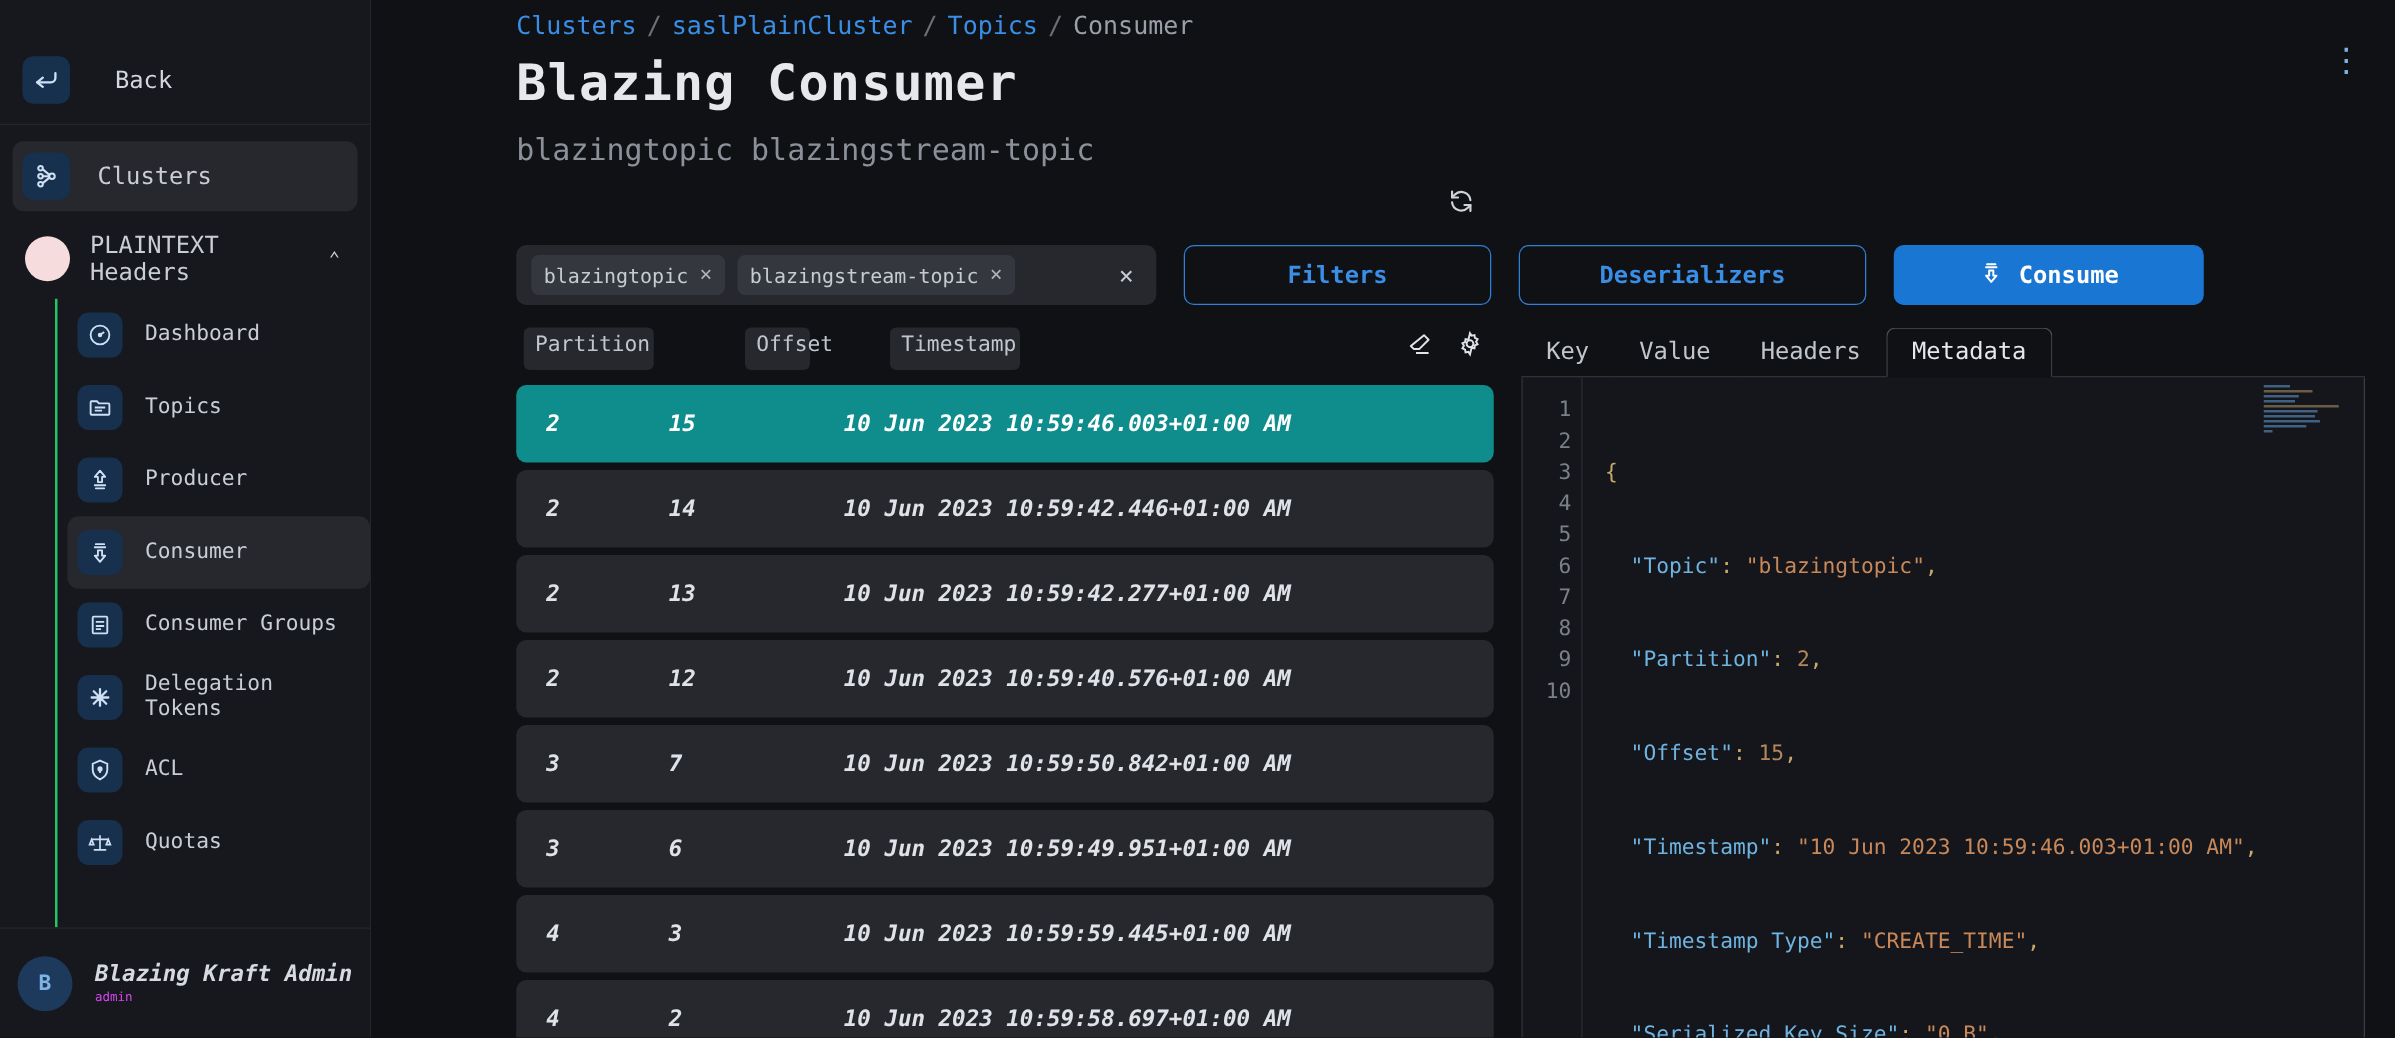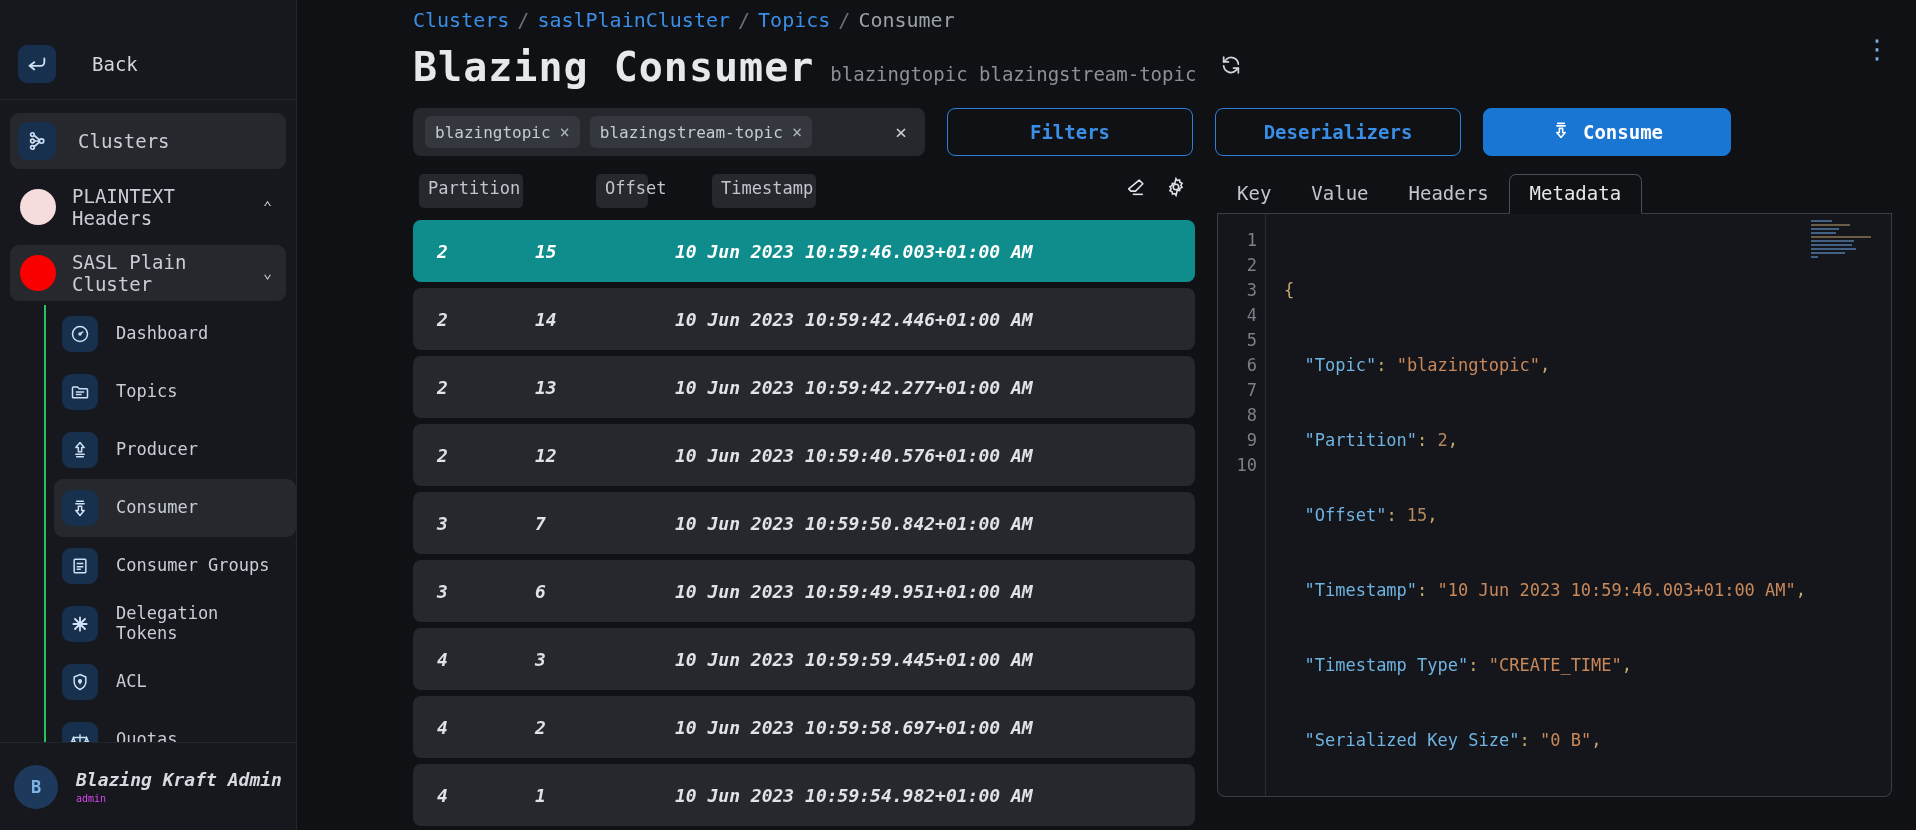--- a/index.html
+++ b/index.html
@@ -95,23 +95,24 @@
   .main { flex: 1; position: relative; background: #0f1115; padding: 0 0 0 20px; }
 
   .crumbs { padding: 8px 0 0 96px; font-size: 20px; color: #8b9099; }
   .crumbs a { color: #3a8ee6; text-decoration: none; }
   .crumbs .sep { color: #6b7078; margin: 0 8px; }
   .crumbs .cur { color: #9aa0a8; }
 
   .titlerow {
     display: flex; align-items: baseline; gap: 16px;
     padding: 12px 0 0 96px;
+    flex-direction: column;
   }
   .title { font-size: 40px; font-weight: bold; color: #e6e8eb; letter-spacing: 1px; }
-  .subtitle { font-size: 19px; color: #8b9099; }
+  .subtitle { font-size: 24px; color: #8b9099; }
   .refresh { margin-left: 8px; color: #cfd3d8; font-size: 22px; align-self: center; }
 
   .kebab {
     position: absolute; right: 32px; top: 40px;
     color: #7fb2e5; font-size: 26px; line-height: 0.7;
     letter-spacing: 0; text-align: center; width: 20px;
   }
 
   .toolbar {
     display: flex; align-items: center; gap: 22px;
@@ -132,21 +133,21 @@
   .chipbox .clear { position: absolute; right: 18px; color: #c6cbd2; font-size: 20px; }
 
   .btn {
     height: 48px; border-radius: 8px; border: 1px solid #2f7fd8;
     background: transparent; color: #3a8ee6;
     font-family: "DejaVu Sans Mono", monospace;
     font-size: 19px; font-weight: bold;
     display: flex; align-items: center; justify-content: center;
   }
   .btn-filters { width: 246px; }
-  .btn-deser { width: 246px; text-align: right; }
+  .btn-deser { width: 278px; text-align: right; }
   .btn-consume {
     width: 248px; background: #1976d2; border-color: #1976d2;
     color: #fff; gap: 12px;
   }
 
   
   .content { display: flex; gap: 22px; padding: 18px 0 0 96px; }
   .tablecol { width: 782px; }
   .thead { display: flex; height: 34px; position: relative; }
   .th {
@@ -243,25 +244,20 @@
       </span>
       <span class="clusters-label">Clusters</span>
     </div>
 
     <div class="cluster-row">
       <span class="dot" style="background:#f6dcdc"></span>
       <span class="cluster-name">PLAINTEXT Headers</span>
       <span class="chev">⌃</span>
     </div>
 
-    <div class="cluster-row sel">
-      <span class="dot" style="background:#fa0000"></span>
-      <span class="cluster-name">SASL Plain Cluster</span>
-      <span class="chev">⌄</span>
-    </div>
 
     <div class="nav-wrap">
 
       <div class="nav-item">
         <span class="nav-icon">
           <svg width="20" height="20" viewBox="0 0 24 24" fill="none" stroke="#cfe0f5" stroke-width="1.8">
             <circle cx="12" cy="12" r="9"></circle>
               <path d="M12 12l4-3"></path>
               <circle cx="12" cy="12" r="1.2" fill="#cfe0f5"></circle>
           </svg>

